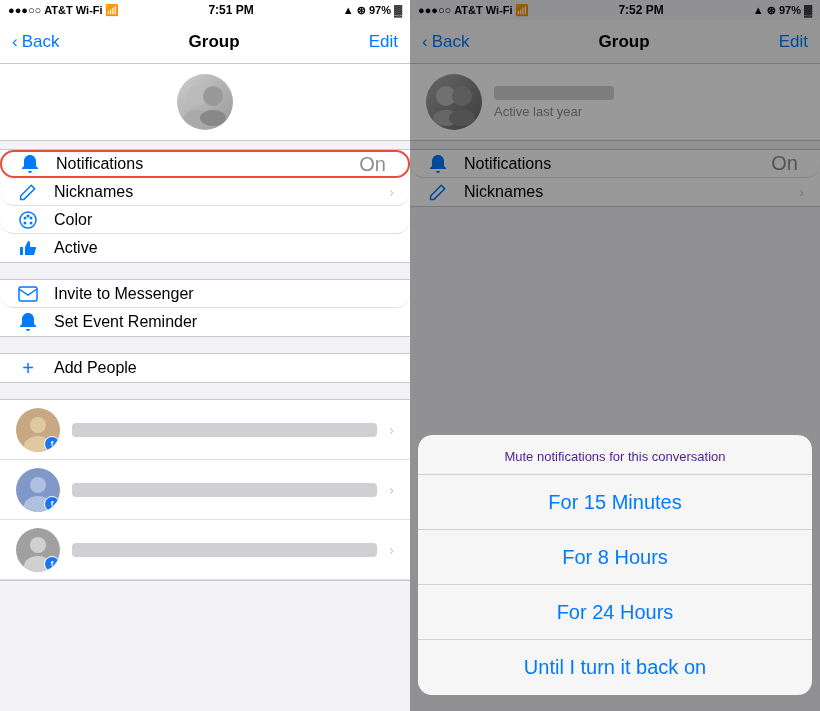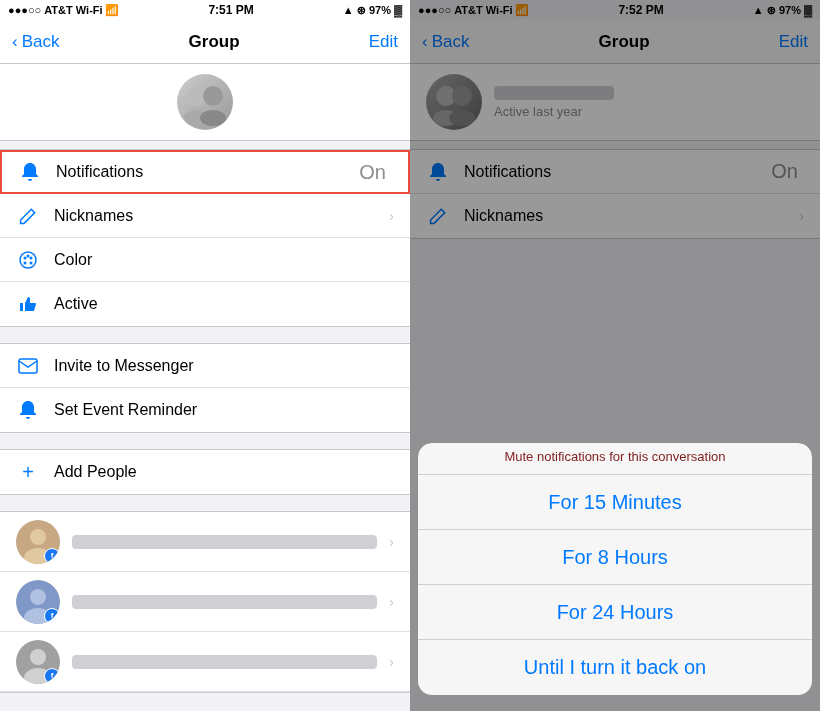--- a/index.html
+++ b/index.html
@@ -73,27 +73,28 @@
     }
 
     
     .menu-section {
       margin-top: 8px;
       background: #fff;
       border-top: 0.5px solid #c8c8cc;
       border-bottom: 0.5px solid #c8c8cc;
     }
     .menu-item {
-      height: 44px;
+      height: 28px;
       display: flex;
       align-items: center;
       padding: 0 16px;
       border-bottom: 0.5px solid #e0e0e4;
       background: #fff;
       position: relative;
+      border-radius: 19px;
     }
     .menu-item:last-child { border-bottom: none; }
     .menu-item-highlighted {
       border: 2px solid #e74c3c;
     }
     .menu-icon {
       width: 24px;
       height: 24px;
       margin-right: 14px;
       display: flex;
@@ -224,24 +225,24 @@
       border-radius: 14px;
       overflow: hidden;
     }
     .action-sheet-main {
       background: rgba(249, 249, 249, 0.97);
       border-radius: 14px;
       overflow: hidden;
       margin-bottom: 8px;
     }
     .action-sheet-title {
-      padding: 6px 16px 10px;
+      padding: 14px 16px 10px;
       text-align: center;
       font-size: 13px;
-      color: #7f1d1d;
+      color: #4c1d95;
       border-bottom: 0.5px solid #d0d0d4;
     }
     .action-sheet-item {
       height: 55px;
       display: flex;
       align-items: center;
       justify-content: center;
       border-bottom: 0.5px solid #d0d0d4;
       cursor: pointer;
     }

